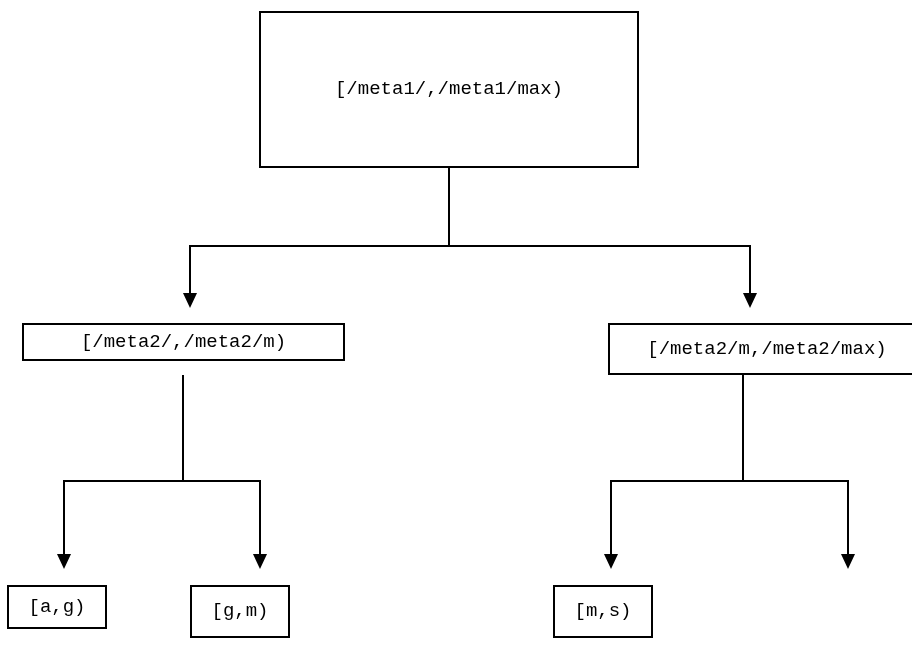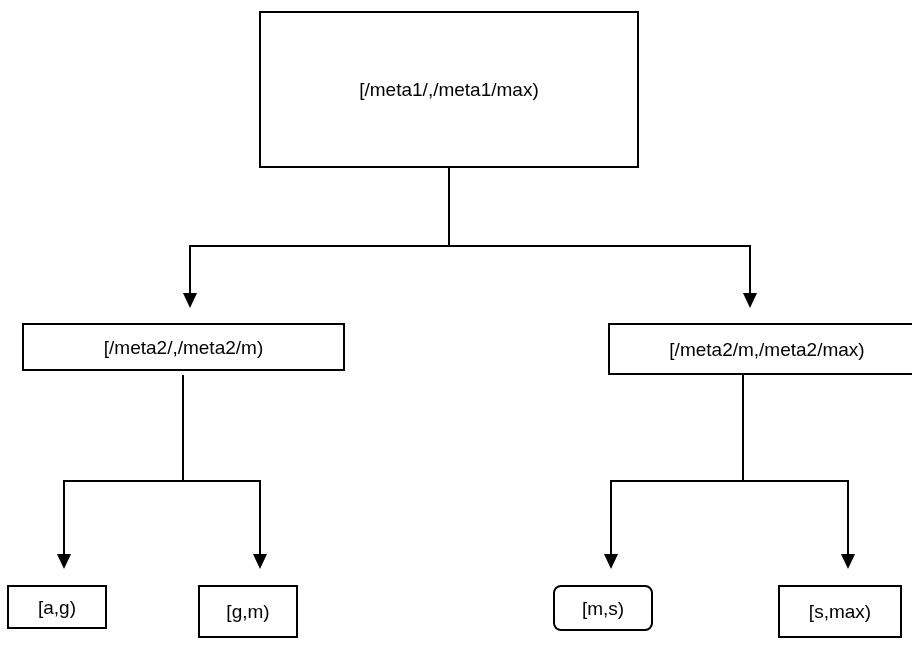--- a/index.html
+++ b/index.html
@@ -17,68 +17,67 @@
   }
   .node {
     position: absolute;
     box-sizing: border-box;
     border: 2px solid #000000;
     background: #ffffff;
     display: flex;
     align-items: center;
     justify-content: center;
     color: #000000;
-    font-family: Liberation Sans, sans-serif;
+    font-family: Liberation Mono, monospace;
     font-size: 19px;
     line-height: 1;
     letter-spacing: 0px;
     white-space: nowrap;
   }
   .node-label {
     display: block;
   }
   
   #node-root {
     left: 259px;
     top: 11px;
     width: 380px;
     height: 157px;
   }
   
   #node-mid-left {
     left: 22px;
     top: 323px;
     width: 323px;
-    height: 48px;
+    height: 38px;
   }
   #node-mid-right {
     left: 608px;
     top: 323px;
     width: 318px;
     height: 52px;
   }
   
   #node-leaf-ag {
     left: 7px;
     top: 585px;
     width: 100px;
     height: 44px;
   }
   #node-leaf-gm {
-    left: 198px;
+    left: 190px;
     top: 585px;
     width: 100px;
     height: 53px;
   }
   #node-leaf-ms {
     left: 553px;
     top: 585px;
     width: 100px;
-    height: 46px;
-    border-radius: 8px;
+    height: 53px;
   }
   #node-leaf-smax {
     left: 778px;
     top: 585px;
     width: 124px;
     height: 53px;
   }
   
   .vline {
     position: absolute;
@@ -138,17 +137,14 @@
 
   <div class="node" id="node-leaf-ag">
     <span class="node-label">[a,g)</span>
   </div>
   <div class="node" id="node-leaf-gm">
     <span class="node-label">[g,m)</span>
   </div>
   <div class="node" id="node-leaf-ms">
     <span class="node-label">[m,s)</span>
   </div>
-  <div class="node" id="node-leaf-smax">
-    <span class="node-label">[s,max)</span>
-  </div>
 
 </div>
 
 </body></html>

